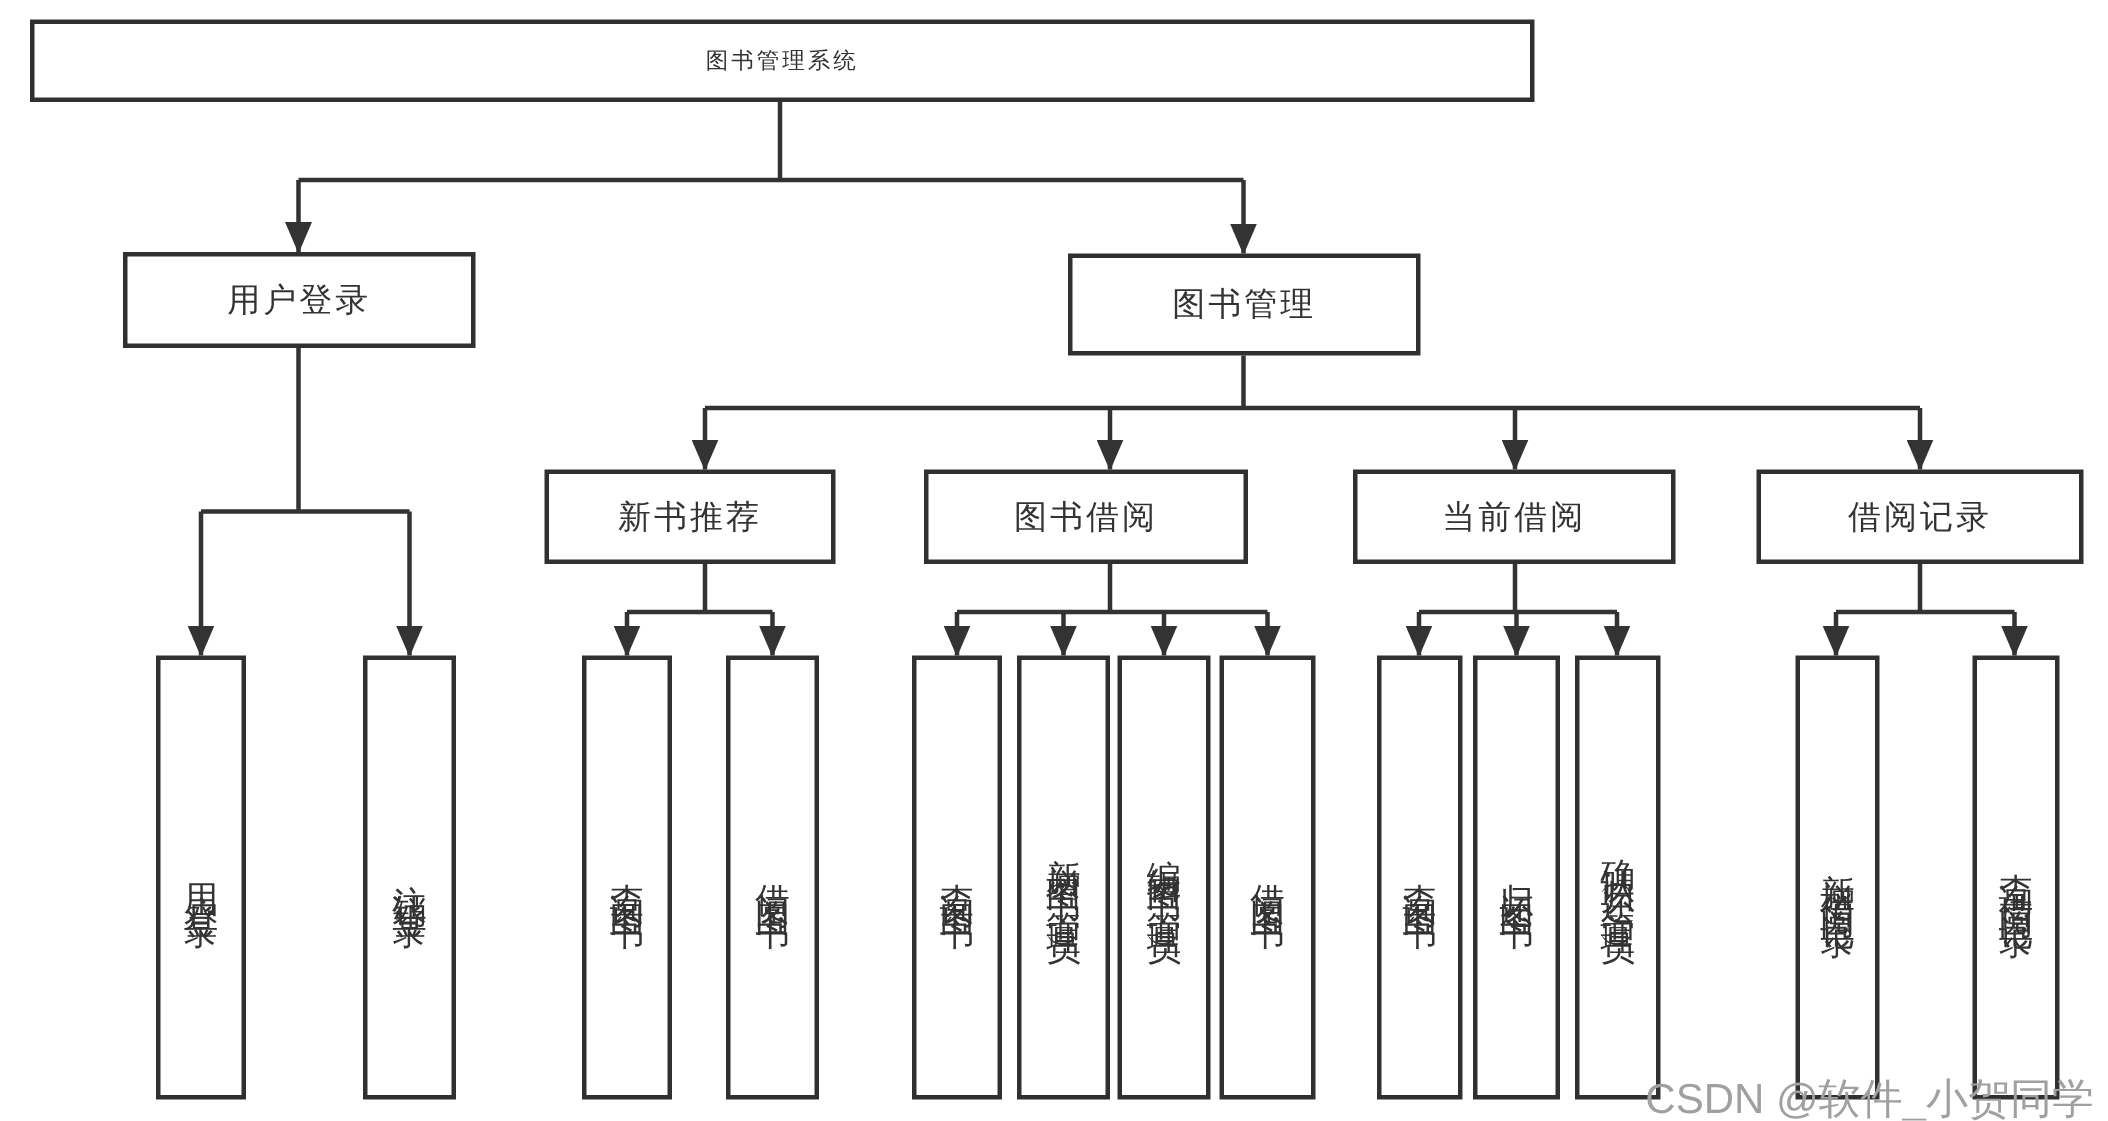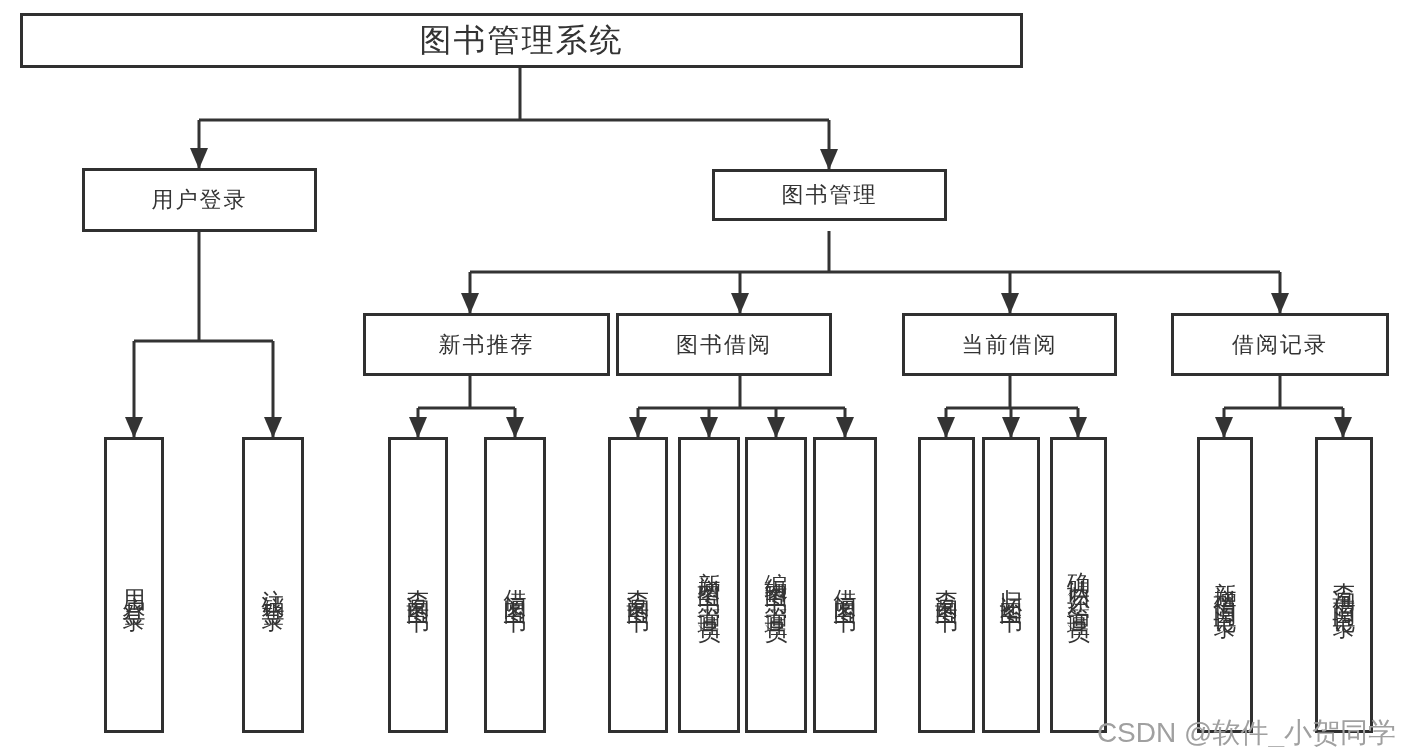--- a/index.html
+++ b/index.html
@@ -15,21 +15,21 @@
   .stage { position: absolute; left: 0; top: 0; width: 1405px; height: 747px; }
   .wires { position: absolute; left: 0; top: 0; z-index: 1; }
   .box {
     position: absolute; z-index: 2;
     box-sizing: border-box;
     border: 3px solid #303030;
     background: #ffffff;
     display: flex; align-items: center; justify-content: center;
     text-align: center;
   }
-  .lvl1 { font-size: 32px; letter-spacing: 2px; }
+  .lvl1 { font-size: 15px; letter-spacing: 2px; }
   .lvl2, .lvl3 { font-size: 22px; letter-spacing: 2px; }
   .vbox .vtext {
     writing-mode: vertical-rl;
     text-orientation: mixed;
     font-size: 23px;
     letter-spacing: 7px;
     line-height: 1;
   }
   .watermark {
     position: absolute; z-index: 3;
@@ -94,25 +94,25 @@
     </g>
   </svg>
 
   <div class="box lvl1" style="left:20px; top:13px; width:1003px; height:55px;">
     <span>图书管理系统</span>
   </div>
 
   <div class="box lvl2" style="left:82px; top:168px; width:235px; height:64px;">
     <span>用户登录</span>
   </div>
-  <div class="box lvl2" style="left:712px; top:169px; width:235px; height:52px;">
+  <div class="box lvl2" style="left:712px; top:169px; width:235px; height:68px;">
     <span>图书管理</span>
   </div>
 
-  <div class="box lvl3" style="left:363px; top:313px; width:247px; height:63px;">
+  <div class="box lvl3" style="left:363px; top:313px; width:194px; height:63px;">
     <span>新书推荐</span>
   </div>
   <div class="box lvl3" style="left:616px; top:313px; width:216px; height:63px;">
     <span>图书借阅</span>
   </div>
   <div class="box lvl3" style="left:902px; top:313px; width:215px; height:63px;">
     <span>当前借阅</span>
   </div>
   <div class="box lvl3" style="left:1171px; top:313px; width:218px; height:63px;">
     <span>借阅记录</span>

